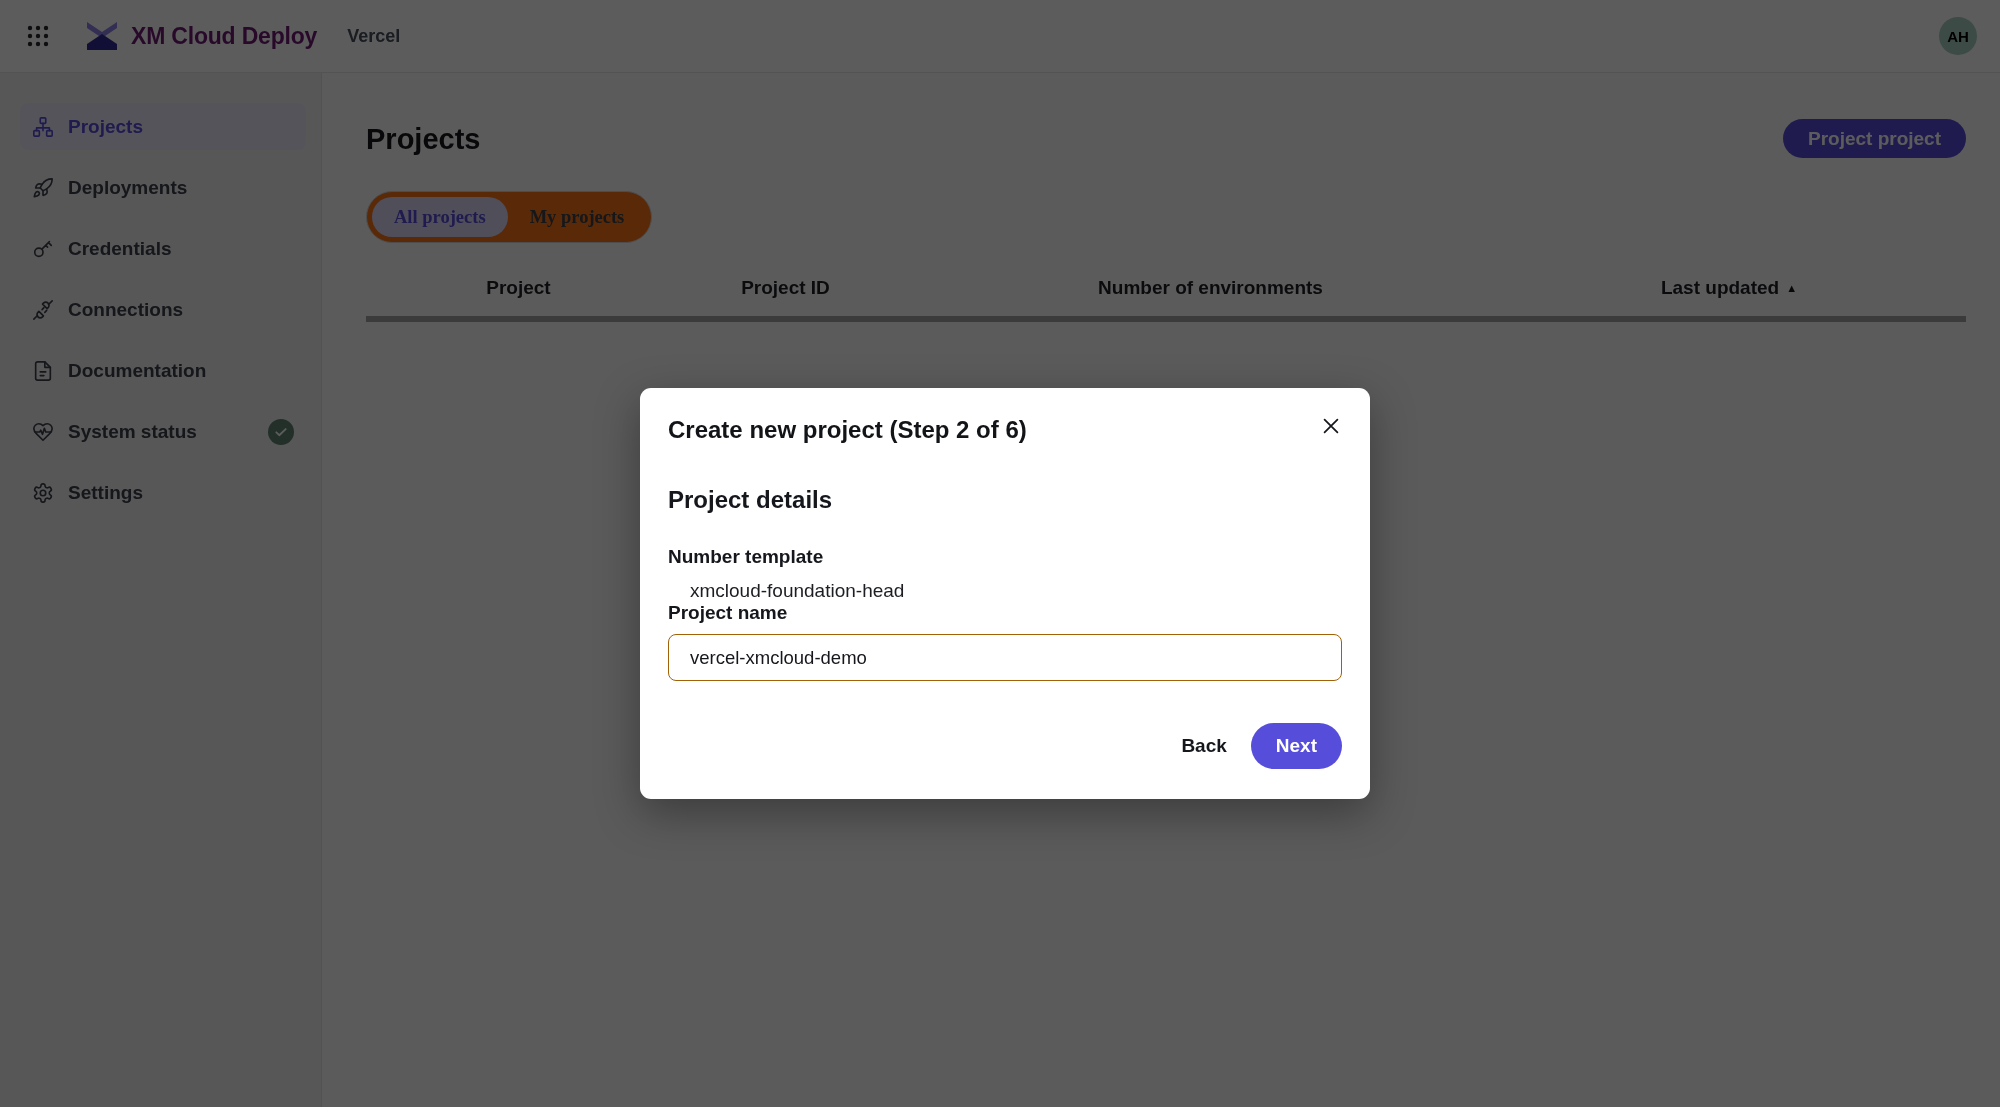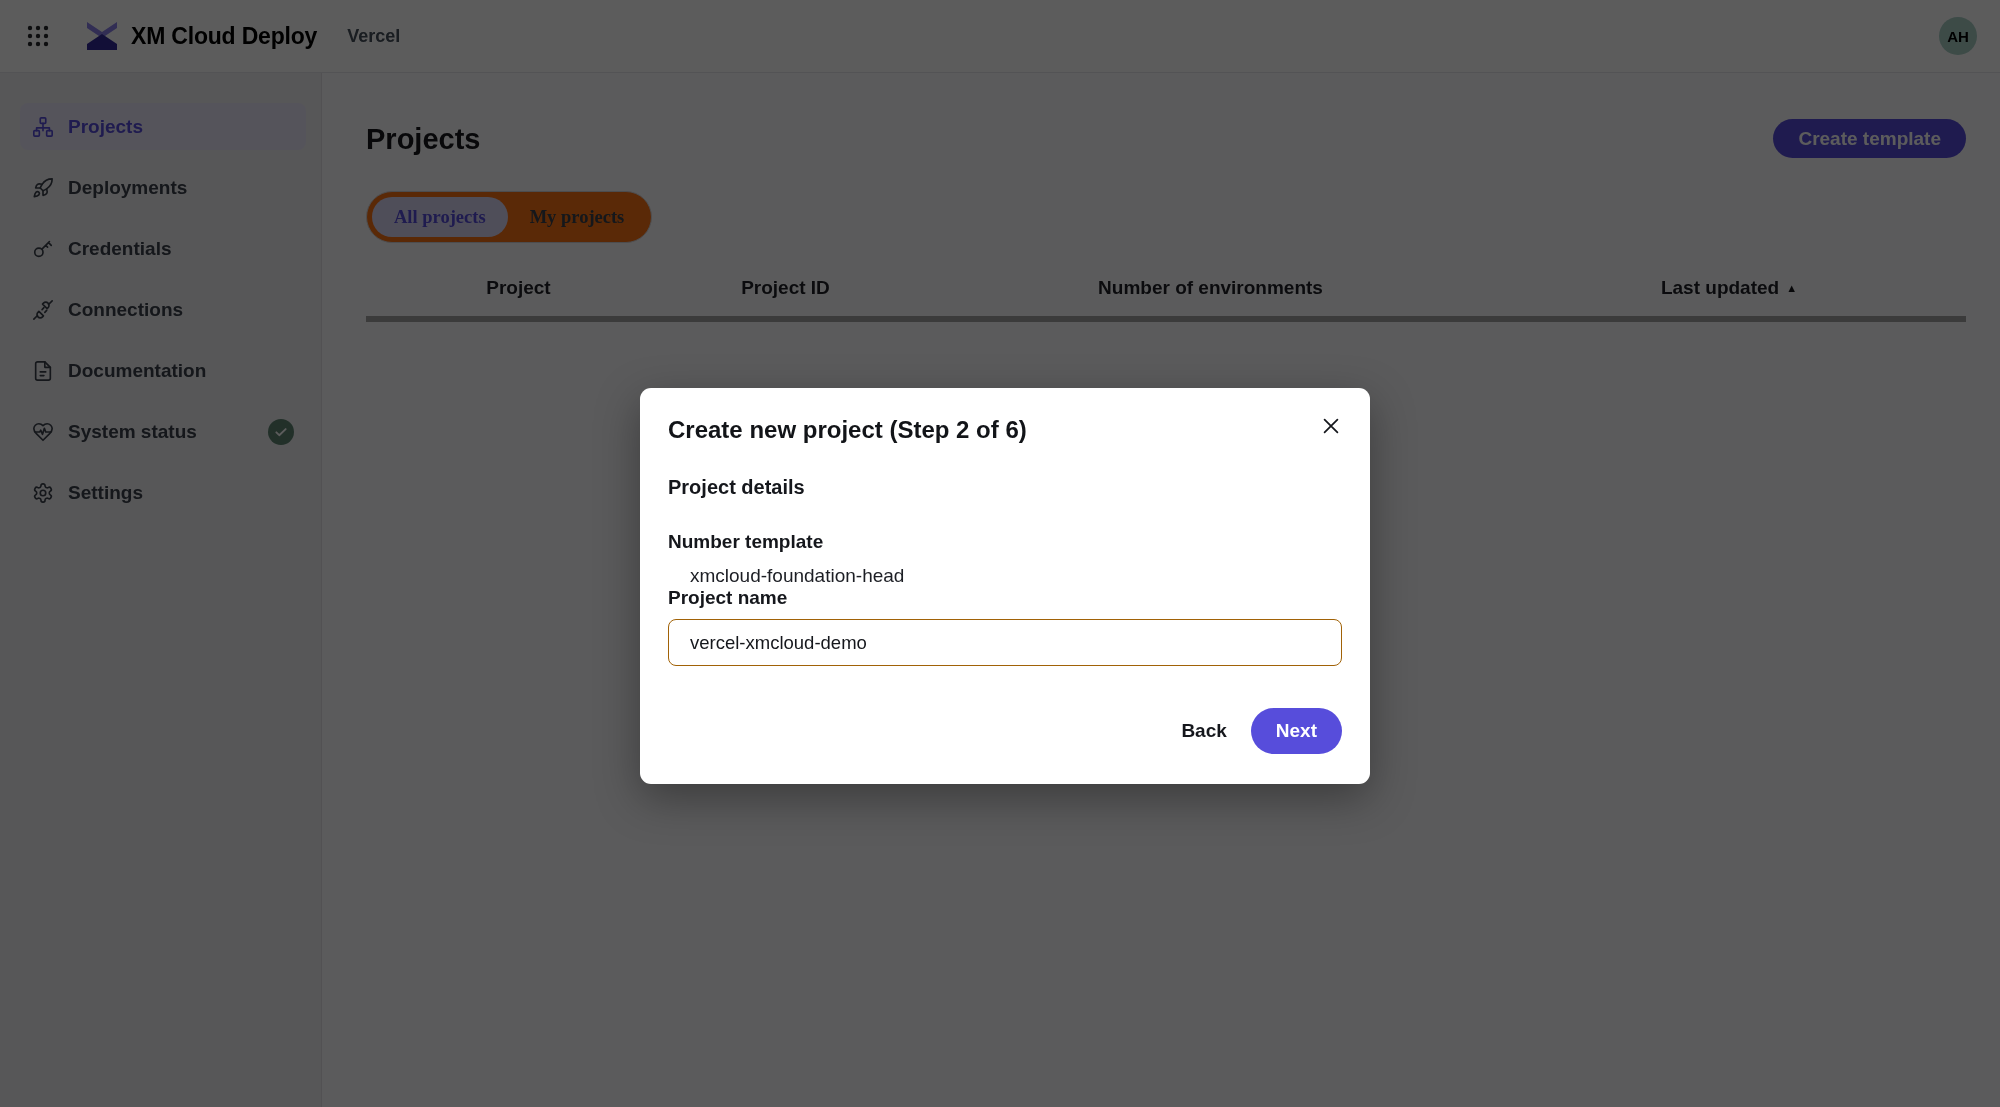--- a/index.html
+++ b/index.html
@@ -12,21 +12,21 @@
   button{font-family:inherit;}
 
   
   .topbar{
     position:absolute;top:0;left:0;right:0;height:73px;background:#fff;
     border-bottom:1px solid #E6E5EA;display:flex;align-items:center;
     padding:0 23px;box-sizing:border-box;z-index:1;
   }
   .grid-btn{background:none;border:none;padding:2px;cursor:pointer;}
   .logo{margin-left:32px;margin-right:12px;}
-  .app-title{font-size:23px;font-weight:700;color:#000000;letter-spacing:-0.2px;}
+  .app-title{font-size:23px;font-weight:700;color:#701a75;letter-spacing:-0.2px;}
   .context-label{margin-left:30px;font-size:18px;font-weight:700;color:#46505C;}
   .avatar{
     margin-left:auto;width:38px;height:38px;border-radius:50%;
     background:var(--avatar-bg);display:flex;align-items:center;justify-content:center;
     font-size:15px;font-weight:700;color:#000000;cursor:pointer;
   }
 
   
   .sidebar{
     position:absolute;top:73px;left:0;bottom:0;width:322px;background:#F2F1F4;
@@ -77,21 +77,21 @@
   
   .overlay{position:absolute;inset:0;background:rgba(0,0,0,0.64);z-index:5;}
   .modal{
     position:absolute;left:640px;top:388px;width:730px;box-sizing:border-box;
     background:#fff;border-radius:11px;padding:25px 28px 30px;z-index:10;
     box-shadow:0 14px 44px rgba(0,0,0,0.35);
   }
   .modal-head{display:flex;justify-content:space-between;align-items:flex-start;}
   .modal-title{margin:0;font-size:24px;line-height:33px;font-weight:700;color:#121418;text-align:center;}
   .close-btn{background:none;border:none;padding:4px;margin:-2px -4px 0 0;cursor:pointer;}
-  .section-title{margin:30px 0 0;font-size:20px;font-weight:700;color:#15171C;}
+  .section-title{margin:40px 0 0;font-size:24px;font-weight:700;color:#15171C;}
   .field-label{margin:32px 0 0;font-size:19px;font-weight:700;color:#15171C;}
   .field-label.pn{margin-top:24px;}
   .template-value{margin:12px 0 0;padding-left:22px;font-size:19px;color:#1C1E24;}
   .text-input{
     display:block;margin-top:10px;width:100%;height:47px;box-sizing:border-box;
     border:1px solid #a16207;border-radius:8px;padding:0 21px;font-size:18.5px;
     color:#15171C;background:#fff;
   }
   .modal-footer{margin-top:42px;display:flex;justify-content:flex-end;align-items:center;gap:6px;}
   .back-btn{background:none;border:none;font-size:19px;font-weight:700;color:#15171C;padding:10px 18px;cursor:pointer;}
@@ -193,21 +193,21 @@
       <path d="M12.22 2h-.44a2 2 0 0 0-2 2v.18a2 2 0 0 1-1 1.73l-.43.25a2 2 0 0 1-2 0l-.15-.08a2 2 0 0 0-2.73.73l-.22.38a2 2 0 0 0 .73 2.73l.15.1a2 2 0 0 1 1 1.72v.51a2 2 0 0 1-1 1.74l-.15.09a2 2 0 0 0-.73 2.73l.22.38a2 2 0 0 0 2.73.73l.15-.08a2 2 0 0 1 2 0l.43.25a2 2 0 0 1 1 1.73V20a2 2 0 0 0 2 2h.44a2 2 0 0 0 2-2v-.18a2 2 0 0 1 1-1.73l.43-.25a2 2 0 0 1 2 0l.15.08a2 2 0 0 0 2.73-.73l.22-.39a2 2 0 0 0-.73-2.73l-.15-.08a2 2 0 0 1-1-1.74v-.5a2 2 0 0 1 1-1.74l.15-.09a2 2 0 0 0 .73-2.73l-.22-.38a2 2 0 0 0-2.73-.73l-.15.08a2 2 0 0 1-2 0l-.43-.25a2 2 0 0 1-1-1.73V4a2 2 0 0 0-2-2z"></path>
       <circle cx="12" cy="12" r="3"></circle>
     </svg>
     <span>Settings</span>
   </div>
 </nav>
 
 <main class="main">
   <div class="main-header">
     <h1 class="page-title">Projects</h1>
-    <button class="create-btn">Create template</button>
+    <button class="create-btn">Project project</button>
   </div>
 
   <div class="tabs">
     <button class="tab active">All projects</button>
     <button class="tab">My projects</button>
   </div>
 
   <div class="table-head">
     <div class="th">Project</div>
     <div class="th">Project ID</div>

